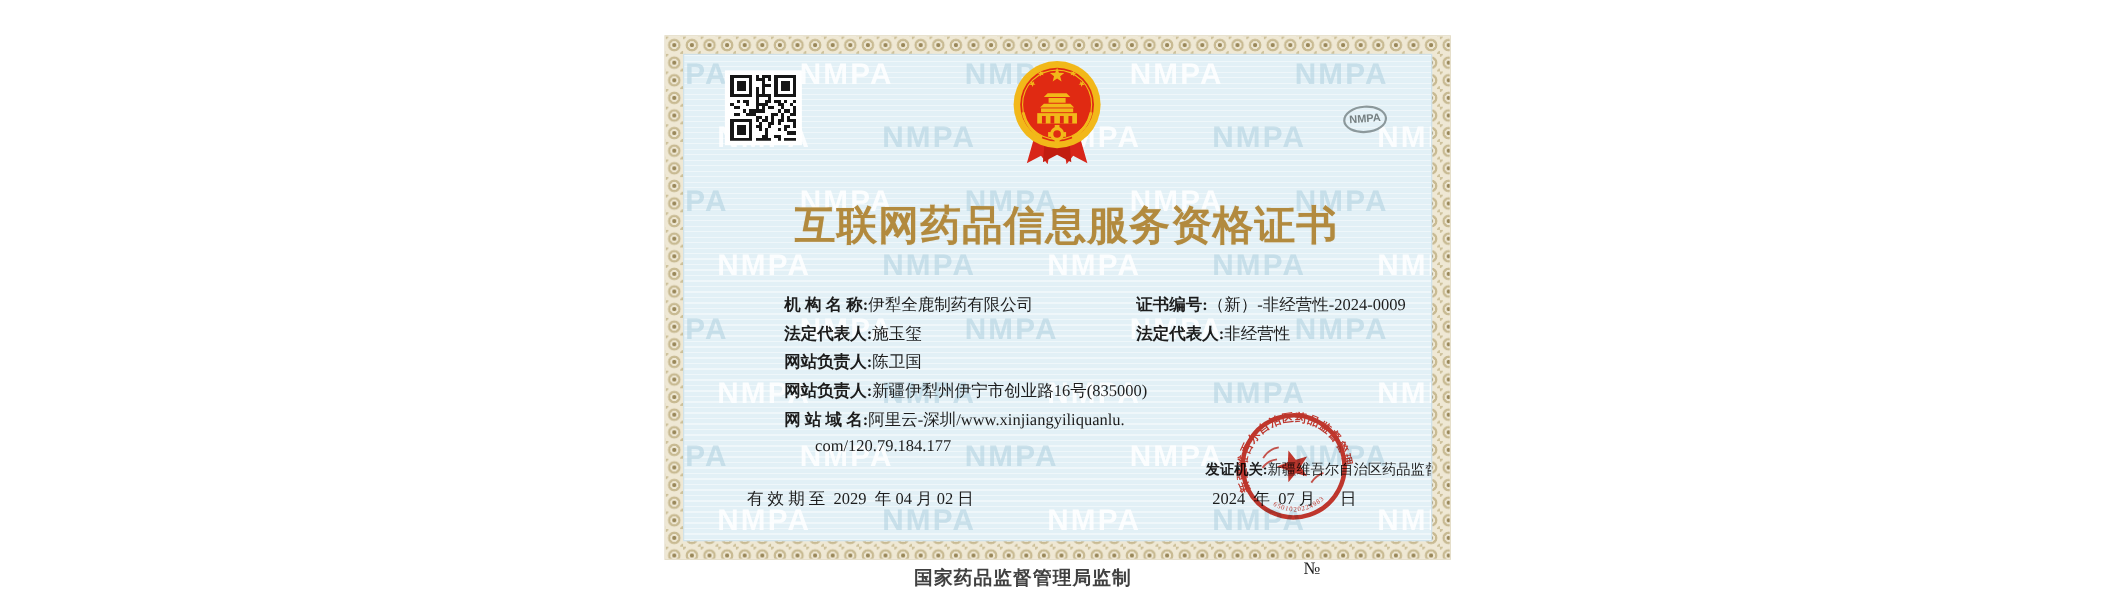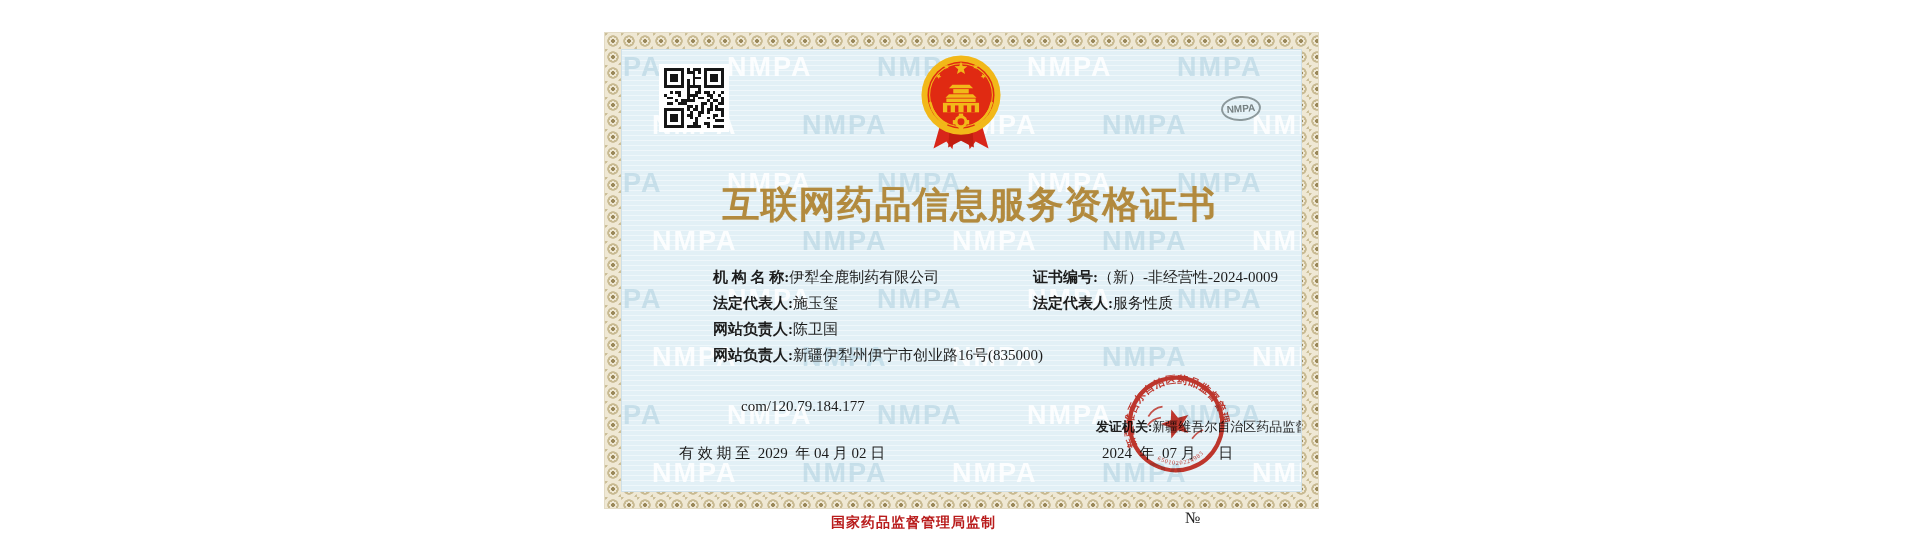--- a/index.html
+++ b/index.html
@@ -62,22 +62,22 @@
   .issuer { top:368px; left:442px; font-size:13px; }
   .dates { top:394px; font-size:15px; }
   .d-left { left:57px; } .d-right { left:480px; }
   .pre { white-space:pre; }
 
   
   .seal { position:absolute; left:492px; top:312px; width:124px; height:124px;
           mix-blend-mode:multiply; opacity:.92; }
 
   
-  .footer-print { position:absolute; left:831px; top:514px; font-size:14px;
-                  font-weight:bold; color:#b91c1c; letter-spacing:1px; }
+  .footer-print { position:absolute; left:831px; top:514px; font-size:17px;
+                  font-weight:bold; color:#404040; letter-spacing:1px; }
   .numero { position:absolute; left:1185px; top:509px; font-size:16px; color:#222; }
 </style>
 </head>
 <body>
 
 <div class="stage">
 
   <div class="certificate">
     <div class="inner">
 
@@ -175,29 +175,32 @@
       </div>
       <div class="row col-l r2">
         <span class="lab">法定代表人:</span><span>施玉玺</span>
       </div>
       <div class="row col-l r3">
         <span class="lab">网站负责人:</span><span>陈卫国</span>
       </div>
       <div class="row col-l r4">
         <span class="lab">网站负责人:</span><span>新疆伊犁州伊宁市创业路16号(835000)</span>
       </div>
+      <div class="row col-l r5">
+        <span class="lab">网 站 域 名:</span><span>阿里云-深圳/www.xinjiangyiliquanlu.</span>
+      </div>
       <div class="row r5b">
         <span>com/120.79.184.177</span>
       </div>
 
       <div class="row col-r r1">
         <span class="lab">证书编号:</span><span>（新）-非经营性-2024-0009</span>
       </div>
       <div class="row col-r r2">
-        <span class="lab">法定代表人:</span><span>服务性质</span>
+        <span class="lab">法定代表人:</span><span>非经营性</span>
       </div>
 
       <div class="row issuer">
         <span class="lab">发证机关:</span><span>新疆维吾尔自治区药品监督管理局</span>
       </div>
 
       <div class="row dates d-left pre">有 效 期 至  2029  年 04 月 02 日</div>
       <div class="row dates d-right pre">2024  年  07 月      日</div>
 
       <svg class="seal" viewBox="0 0 150 150">

